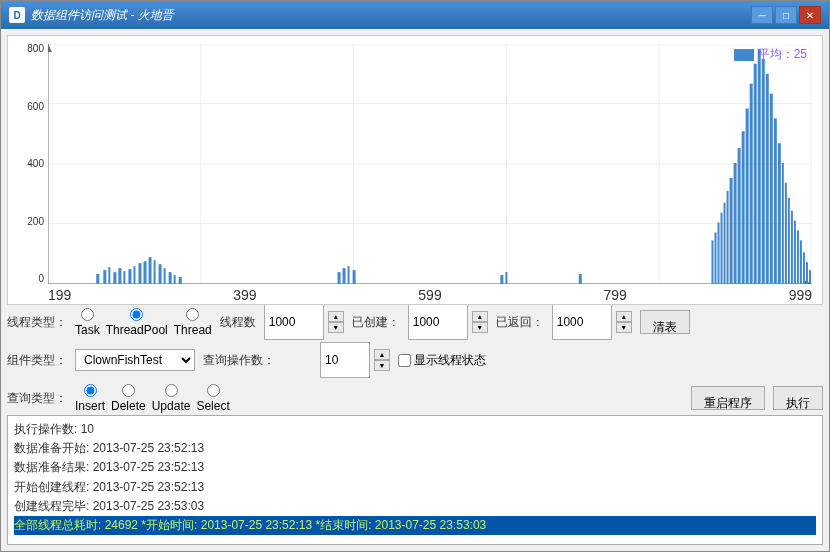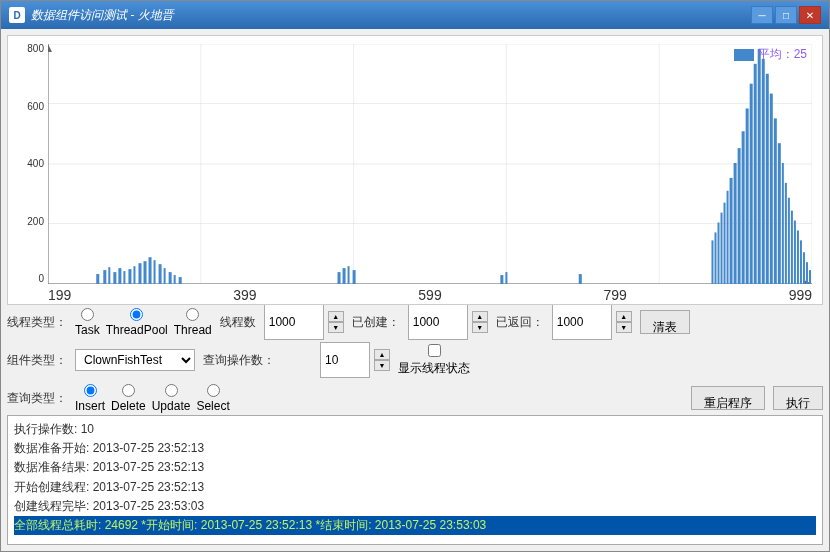--- a/index.html
+++ b/index.html
@@ -207,21 +207,20 @@
       padding: 0 4px;
       font-size: 12px;
       min-width: 120px;
       cursor: pointer;
     }
     .checkbox-item {
       display: flex;
       align-items: center;
       gap: 3px;
       cursor: pointer;
-      flex-direction: column;
     }
     .log-area {
       flex: 1;
       background: white;
       border: 1px solid #aaa;
       overflow-y: auto;
       padding: 4px 6px;
       font-size: 12px;
       color: #333;
       min-height: 100px;

